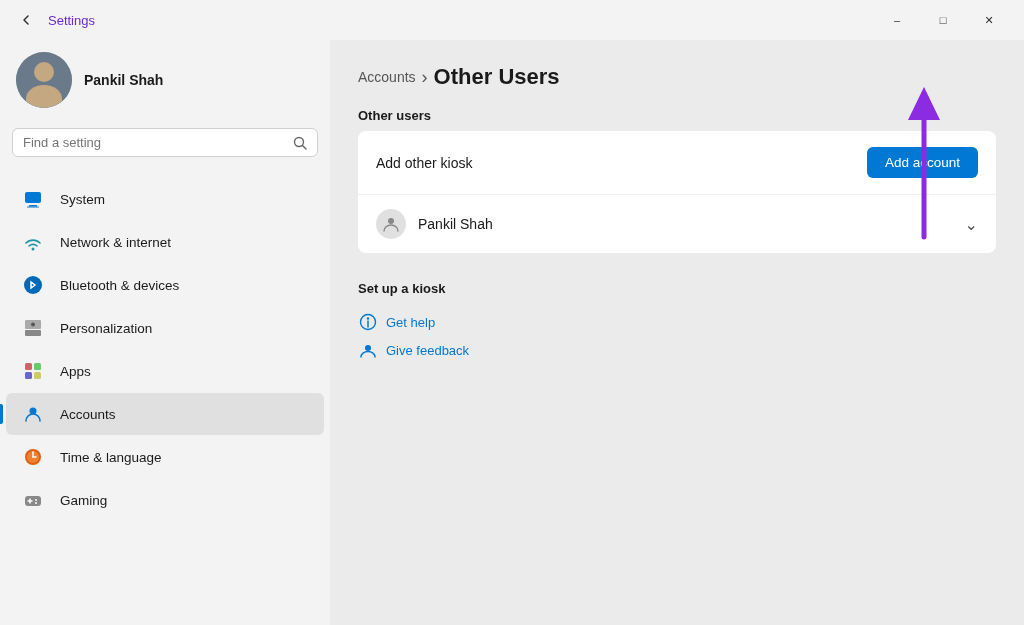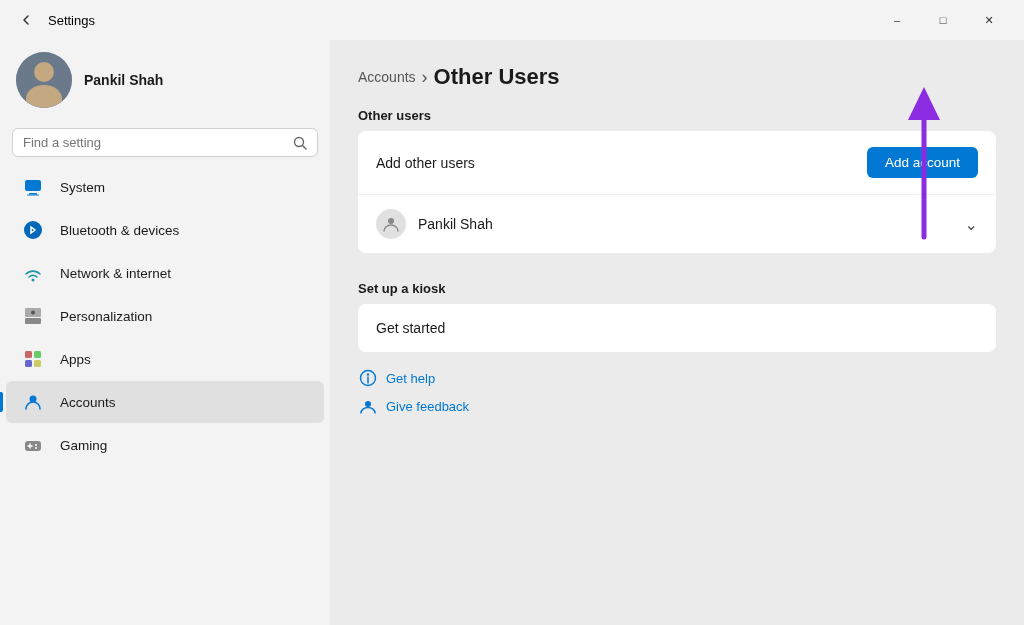--- a/index.html
+++ b/index.html
@@ -28,21 +28,21 @@
       align-items: center;
       justify-content: center;
       border-radius: 4px;
       cursor: pointer;
       font-size: 14px;
       color: #333;
       margin-right: 8px;
     }
     .titlebar-title {
       font-size: 13px;
-      color: #000000;
+      color: #6d28d9;
       flex: 1;
     }
     .titlebar-controls {
       display: flex;
       gap: 0;
     }
     .titlebar-btn {
       width: 46px;
       height: 32px;
       display: flex;
@@ -116,21 +116,21 @@
       height: 28px;
       background: #c4a882;
       border-radius: 50% 50% 0 0;
     }
     .profile-name {
       font-size: 14px;
       font-weight: 600;
       color: #1a1a1a;
     }
     .search-box {
-      margin: 4px 12px 8px 12px;
+      margin: 4px 12px 20px 12px;
       display: flex;
       align-items: center;
       background: white;
       border: 1px solid #d0d0d0;
       border-radius: 6px;
       padding: 6px 10px;
       gap: 8px;
     }
     .search-box input {
       border: none;
@@ -355,36 +355,36 @@
             <rect x="6" y="16" width="8" height="1.5" rx="0.5" fill="#0078d4"></rect>
             <rect x="4" y="17.5" width="12" height="1" rx="0.5" fill="#0078d4"></rect>
           </svg>
         </div>
         <span>System</span>
       </div>
 
       <div class="nav-item">
         <div class="nav-icon">
           <svg width="20" height="20" viewBox="0 0 20 20" fill="none">
-            <circle cx="10" cy="10" r="9" fill="#0068b8"></circle>
-            <path d="M8 7l4 3-4 3V7zm4 3l-4 3" stroke="white" stroke-width="1.5" stroke-linecap="round"></path>
-          </svg>
-        </div>
-        <span>Bluetooth &amp; devices</span>
-      </div>
-
-      <div class="nav-item">
-        <div class="nav-icon">
-          <svg width="20" height="20" viewBox="0 0 20 20" fill="none">
             <path d="M3 11c3.9-3.9 10.1-3.9 14 0" stroke="#2196a8" stroke-width="1.6" stroke-linecap="round"></path>
             <path d="M6 14c2.2-2.2 5.8-2.2 8 0" stroke="#2196a8" stroke-width="1.6" stroke-linecap="round"></path>
             <circle cx="10" cy="17" r="1.5" fill="#2196a8"></circle>
           </svg>
         </div>
         <span>Network &amp; internet</span>
+      </div>
+
+      <div class="nav-item">
+        <div class="nav-icon">
+          <svg width="20" height="20" viewBox="0 0 20 20" fill="none">
+            <circle cx="10" cy="10" r="9" fill="#0068b8"></circle>
+            <path d="M8 7l4 3-4 3V7zm4 3l-4 3" stroke="white" stroke-width="1.5" stroke-linecap="round"></path>
+          </svg>
+        </div>
+        <span>Bluetooth &amp; devices</span>
       </div>
 
       <div class="nav-item">
         <div class="nav-icon">
           <svg width="20" height="20" viewBox="0 0 20 20" fill="none">
             <rect x="2" y="12" width="16" height="6" rx="1" fill="#888"></rect>
             <rect x="2" y="2" width="16" height="9" rx="1" fill="#aaa"></rect>
             <circle cx="10" cy="6.5" r="2" fill="#555"></circle>
           </svg>
         </div>
@@ -406,20 +406,31 @@
       <div class="nav-item active">
         <div class="nav-icon">
           <svg width="20" height="20" viewBox="0 0 20 20" fill="none">
             <circle cx="10" cy="7" r="3.5" fill="#0078d4"></circle>
             <path d="M3 17c0-3.9 3.1-7 7-7s7 3.1 7 7" stroke="#0078d4" stroke-width="1.6" stroke-linecap="round"></path>
           </svg>
         </div>
         <span>Accounts</span>
       </div>
 
+      <div class="nav-item">
+        <div class="nav-icon">
+          <svg width="20" height="20" viewBox="0 0 20 20" fill="none">
+            <circle cx="10" cy="10" r="8" fill="#e06010"></circle>
+            <circle cx="10" cy="10" r="6" fill="#f08030"></circle>
+            <line x1="10" y1="10" x2="10" y2="5" stroke="white" stroke-width="1.5" stroke-linecap="round"></line>
+            <line x1="10" y1="10" x2="13" y2="10" stroke="white" stroke-width="1.5" stroke-linecap="round"></line>
+          </svg>
+        </div>
+        <span>Time &amp; language</span>
+      </div>
 
       <div class="nav-item">
         <div class="nav-icon">
           <svg width="20" height="20" viewBox="0 0 20 20" fill="none">
             <rect x="2" y="6" width="16" height="10" rx="3" fill="#888"></rect>
             <line x1="7" y1="9" x2="7" y2="13" stroke="white" stroke-width="1.5" stroke-linecap="round"></line>
             <line x1="5" y1="11" x2="9" y2="11" stroke="white" stroke-width="1.5" stroke-linecap="round"></line>
             <circle cx="13" cy="10" r="1" fill="white"></circle>
             <circle cx="13" cy="13" r="1" fill="white"></circle>
           </svg>
@@ -437,21 +448,21 @@
       <span>Accounts</span>
       <span class="breadcrumb-separator">›</span>
       <span class="breadcrumb-current">Other Users</span>
     </div>
 
     <div class="section-title">Other users</div>
 
     <div class="card">
 
       <div class="card-row">
-        <span class="card-row-label">Add other users</span>
+        <span class="card-row-label">Add other kiosk</span>
         <button class="add-account-btn">Add account</button>
       </div>
 
       <div class="user-row">
         <div class="user-icon">
           <svg width="18" height="18" viewBox="0 0 18 18" fill="none">
             <circle cx="9" cy="6" r="3" fill="#888"></circle>
             <path d="M2 16c0-3.3 3.1-6 7-6s7 2.7 7 6" stroke="#888" stroke-width="1.4" stroke-linecap="round"></path>
           </svg>
         </div>
@@ -464,25 +475,20 @@
       <svg style="position:absolute; right:50px; top:-175px; pointer-events:none;" width="80" height="160" viewBox="0 0 80 160">
 
         <line x1="58" y1="155" x2="58" y2="30" stroke="#8B2BE2" stroke-width="5" stroke-linecap="round"></line>
 
         <polygon points="58,5 42,38 74,38" fill="#8B2BE2"></polygon>
       </svg>
     </div>
 
     <div class="kiosk-section">
       <div class="section-title">Set up a kiosk</div>
-      <div class="card">
-        <div class="get-started-row">
-          <span>Get started</span>
-        </div>
-      </div>
     </div>
 
     <div class="footer-links">
       <a class="footer-link">
         <span class="footer-link-icon">
           <svg width="18" height="18" viewBox="0 0 18 18" fill="none">
             <circle cx="9" cy="9" r="7.5" stroke="#0078d4" stroke-width="1.4"></circle>
             <circle cx="9" cy="5.5" r="1.2" fill="#0078d4"></circle>
             <line x1="9" y1="8" x2="9" y2="14" stroke="#0078d4" stroke-width="1.5" stroke-linecap="round"></line>
           </svg>

